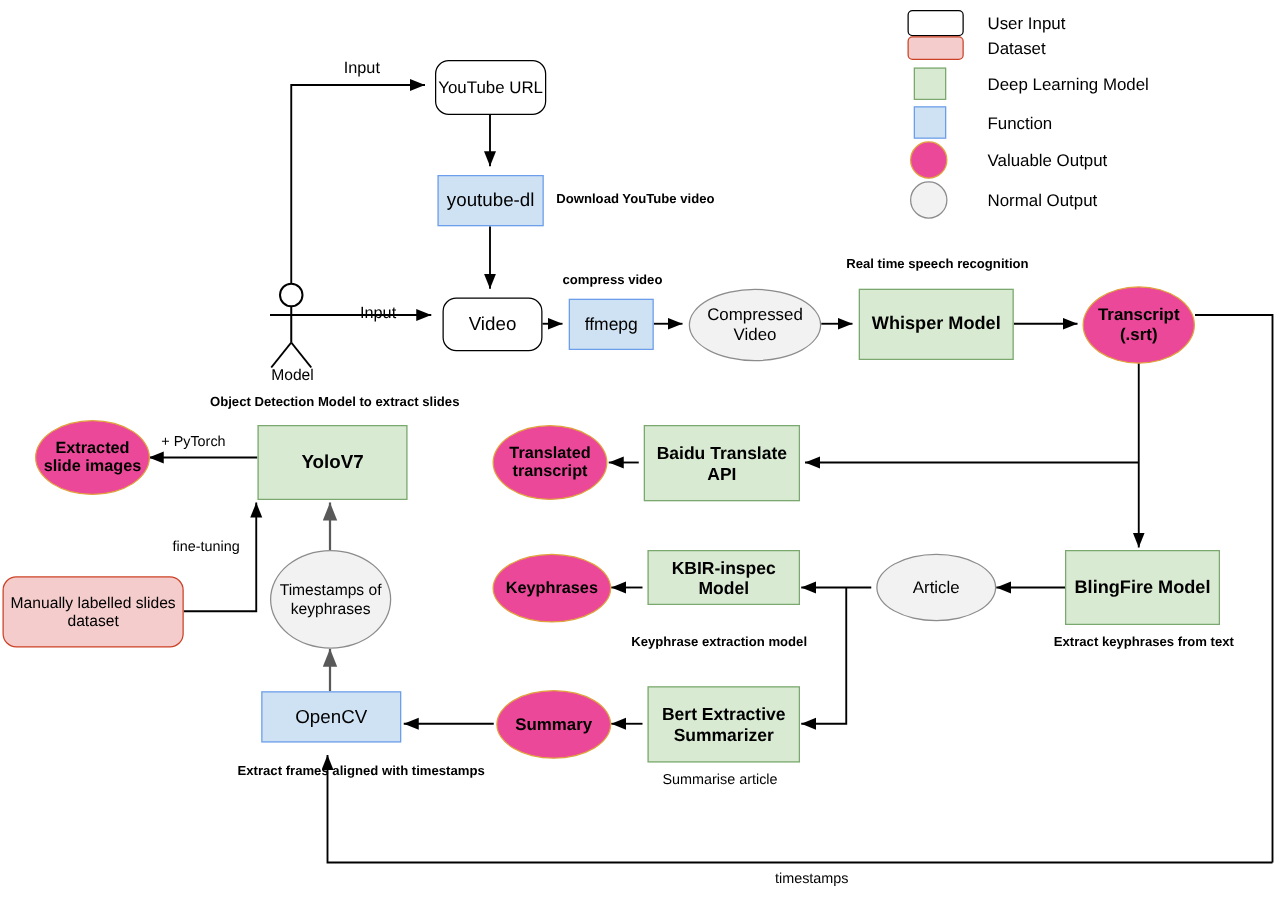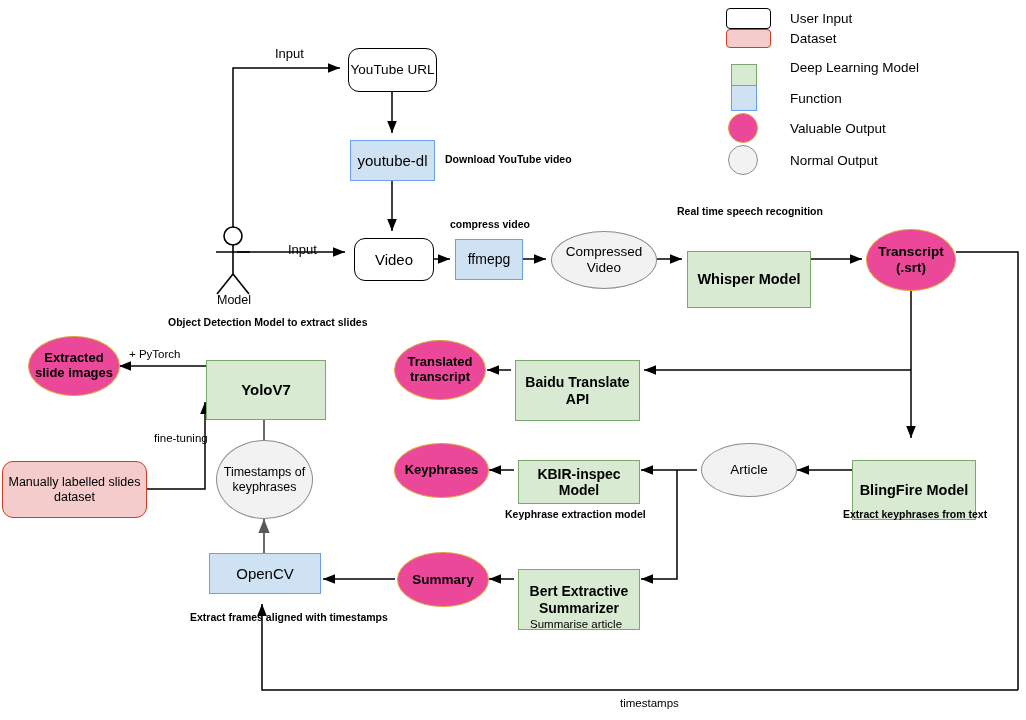--- a/index.html
+++ b/index.html
@@ -44,21 +44,20 @@
     border: 1.6px solid #000000;
   }
   .style-dataset {
     background: #f4cccc;
     border: 1.6px solid #cc4125;
   }
   .style-dlmodel {
     background: #d9ead3;
     border: 1.2px solid #7aa86e;
     font-weight: bold;
-    margin-top: 20px;
   }
   .style-function {
     background: #cfe2f3;
     border: 1.2px solid #6d9eeb;
   }
   .style-valuable {
     background: #ec4899;
     border: 1.2px solid #e0a23c;
     font-weight: bold;
   }
@@ -301,21 +300,21 @@
   <div class="edge-label small-bold" style="left:445px; top:154px;">Download YouTube video</div>
 
   <div class="edge-label small-bold" style="left:450px; top:219px;">compress video</div>
 
   <div class="edge-label small-bold" style="left:677px; top:206px;">Real time speech recognition</div>
 
   <div class="edge-label small-bold" style="left:168px; top:317px;">Object Detection Model to extract slides</div>
 
   <div class="edge-label plain" style="left:129px; top:348px;">+ PyTorch</div>
 
-  <div class="edge-label plain" style="left:138px; top:432px;margin-left:16px;">fine-tuning</div>
+  <div class="edge-label plain" style="left:138px; top:432px;">fine-tuning</div>
 
   <div class="edge-label small-bold" style="left:505px; top:509px;">Keyphrase extraction model</div>
 
   <div class="edge-label small-bold" style="left:843px; top:509px;">Extract keyphrases from text</div>
 
   <div class="edge-label small-bold" style="left:190px; top:612px;">Extract frames aligned with timestamps</div>
 
   <div class="edge-label plain" style="left:530px; top:618px;">Summarise article</div>
 
   <div class="edge-label plain" style="left:620px; top:697px;">timestamps</div>
@@ -325,21 +324,21 @@
     <div class="legend-row" style="top:4px;">
       <span class="legend-swatch style-userinput" style="width:45px; height:21px; border-radius:4px; margin-right:19px;"></span>
       <span class="legend-text">User Input</span>
     </div>
 
     <div class="legend-row" style="top:25px;">
       <span class="legend-swatch style-dataset" style="width:45px; height:19px; border-radius:4px; margin-right:19px;"></span>
       <span class="legend-text">Dataset</span>
     </div>
 
-    <div class="legend-row" style="top:40px; padding-left:5px;">
+    <div class="legend-row" style="top:50px; padding-left:5px;">
       <span class="legend-swatch style-dlmodel" style="width:26px; height:26px; margin-right:33px;"></span>
       <span class="legend-text">Deep Learning Model</span>
     </div>
 
     <div class="legend-row" style="top:81px; padding-left:5px;">
       <span class="legend-swatch style-function" style="width:26px; height:26px; margin-right:33px;"></span>
       <span class="legend-text">Function</span>
     </div>
 
     <div class="legend-row" style="top:109px; padding-left:2px;">

